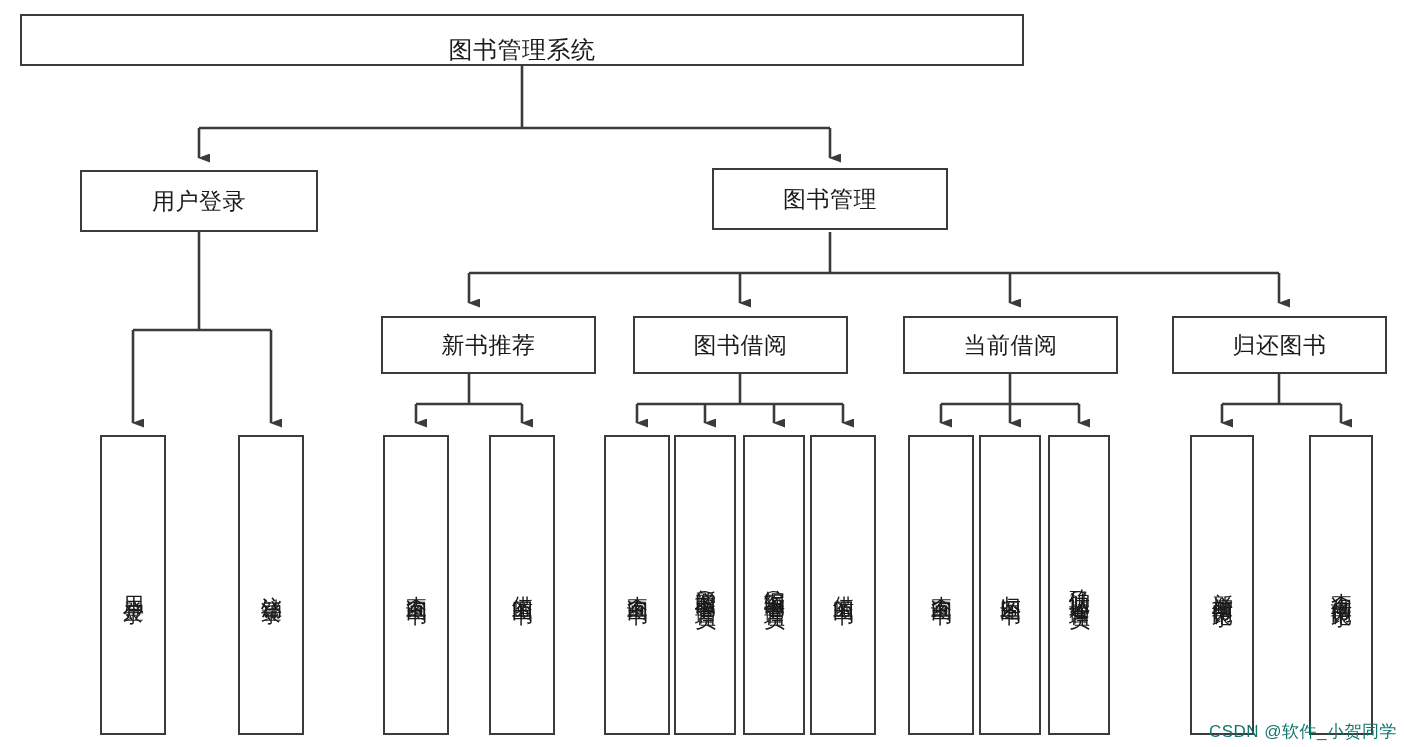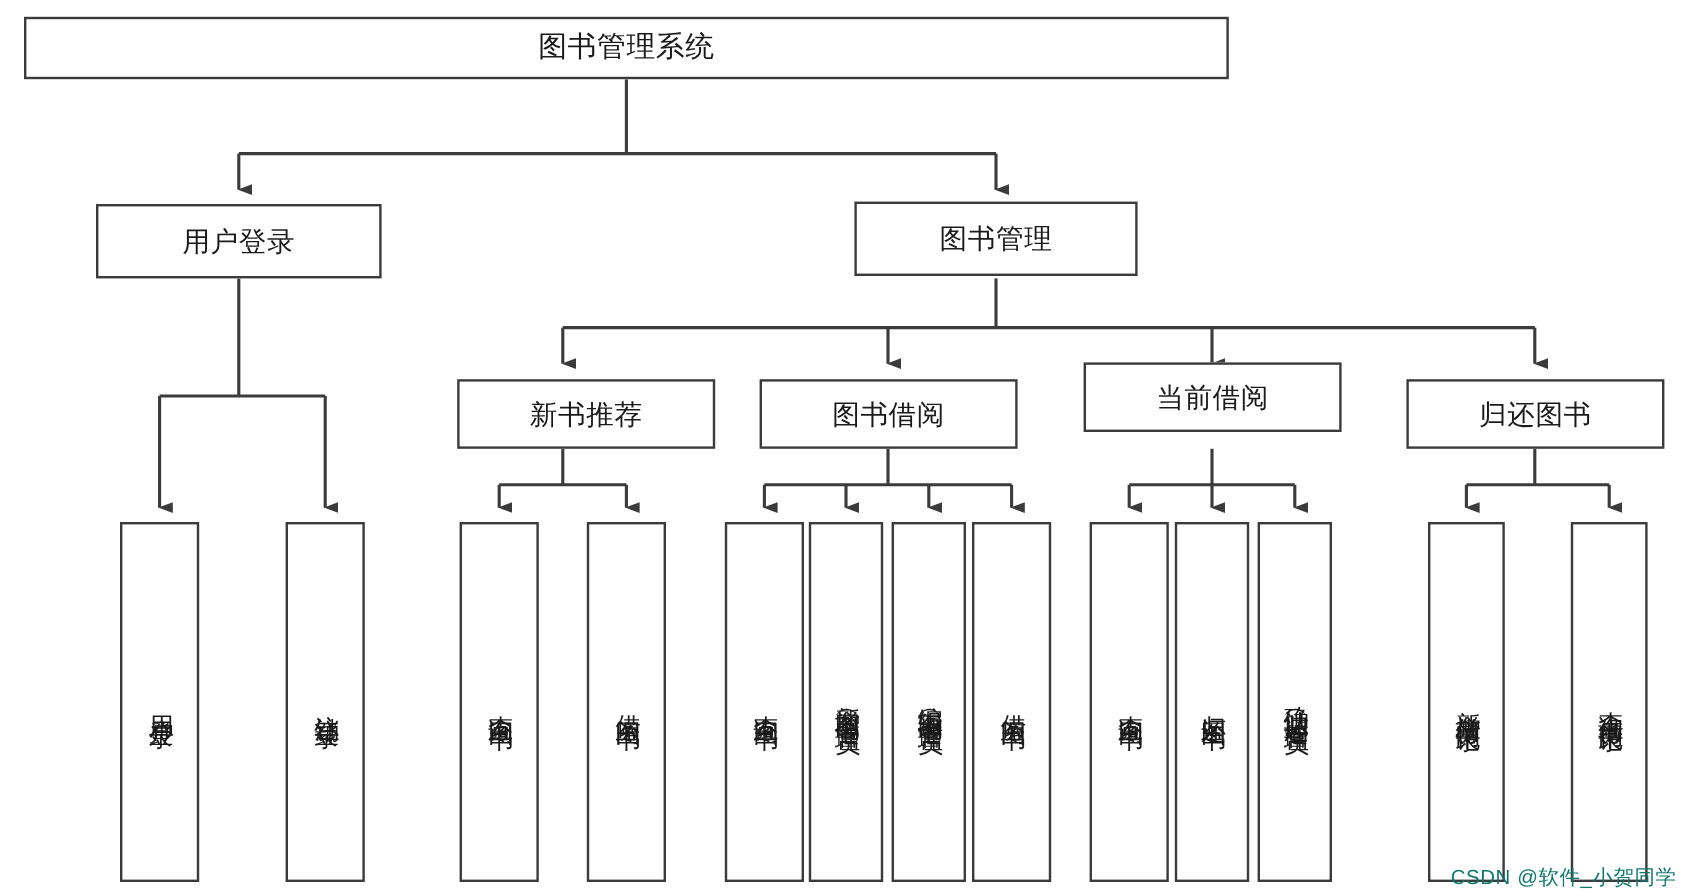--- a/index.html
+++ b/index.html
@@ -122,38 +122,38 @@
       <path d="M1010,404 L1010,423" marker-end="url(#arw)"></path>
       <path d="M1079,404 L1079,423" marker-end="url(#arw)"></path>
 
       <path d="M1279,374 L1279,404"></path>
       <path d="M1222,404 L1341,404"></path>
       <path d="M1222,404 L1222,423" marker-end="url(#arw)"></path>
       <path d="M1341,404 L1341,423" marker-end="url(#arw)"></path>
     </g>
   </svg>
 
-  <div class="node h-node root" style="left:20px; top:14px; width:1004px; height:52px;">
+  <div class="node h-node root" style="left:20px; top:14px; width:1004px; height:52px;align-items:flex-end;">
     <span class="node-label">图书管理系统</span>
   </div>
 
   <div class="node h-node" style="left:80px; top:170px; width:238px; height:62px;">
     <span class="node-label">用户登录</span>
   </div>
   <div class="node h-node" style="left:712px; top:168px; width:236px; height:62px;">
     <span class="node-label">图书管理</span>
   </div>
 
   <div class="node h-node" style="left:362px; top:316px; width:215px; height:58px;margin-left:19px;">
     <span class="node-label">新书推荐</span>
   </div>
   <div class="node h-node" style="left:633px; top:316px; width:215px; height:58px;">
     <span class="node-label">图书借阅</span>
   </div>
-  <div class="node h-node" style="left:903px; top:302px; width:215px; height:58px;">
+  <div class="node h-node" style="left:903px; top:316px; width:215px; height:58px;">
     <span class="node-label">当前借阅</span>
   </div>
   <div class="node h-node" style="left:1172px; top:316px; width:215px; height:58px;">
     <span class="node-label">归还图书</span>
   </div>
 
   <div class="node v-node" style="left:100px; top:435px; width:66px; height:300px;">
     <span class="node-label">用户登录</span>
   </div>
   <div class="node v-node" style="left:238px; top:435px; width:66px; height:300px;">

